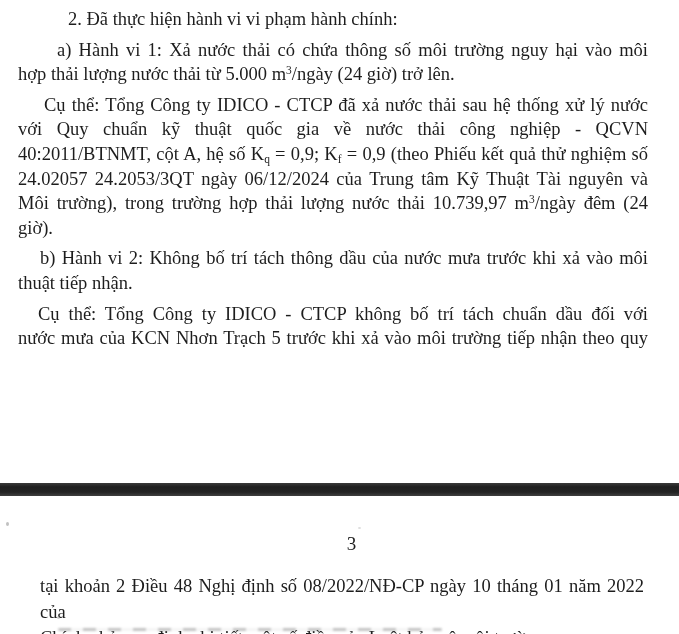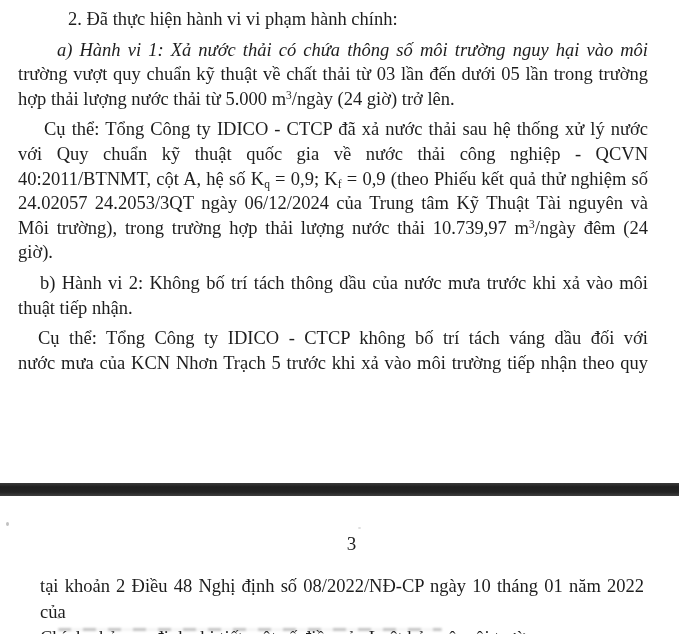--- a/index.html
+++ b/index.html
@@ -23,21 +23,21 @@
     text-align:justify;
     text-justify:inter-word;
     white-space:normal;
   }
   .line.stretch{text-align-last:justify;}
   sup,sub{font-size:0.62em;line-height:0;}
   sup{vertical-align:0.5em;}
   sub{vertical-align:-0.25em;}
   
   .body-text .para:nth-of-type(1) .line:first-child{text-indent:50px;}
-  .body-text .para:nth-of-type(2) .line:first-child{text-indent:39px;font-style:italic;}
+  .body-text .para:nth-of-type(2) .line:first-child{text-indent:39px;}
   .body-text .para:nth-of-type(3) .line:first-child{text-indent:26px;}
   .body-text .para:nth-of-type(4) .line:first-child{text-indent:22px;}
   .body-text .para:nth-of-type(5) .line:first-child{text-indent:20px;}
   
   .separator{
     position:absolute;left:0;top:483px;width:679px;height:13px;
     background:linear-gradient(#3b3b3b,#1f1f1f 30%,#232323 70%,#3f3f3f);
   }
   
   .page-number{
@@ -70,36 +70,35 @@
 <body>
 
 <div class="page" style="background: rgb(255, 255, 255); color: rgb(29, 29, 29);">
 
   <section class="body-text">
       <div class="para">
         <div class="line">2. Đã thực hiện hành vi vi phạm hành chính:</div>
       </div>
       <div class="para">
         <div class="line stretch">a) Hành vi 1: Xả nước thải có chứa thông số môi trường nguy hại vào môi</div>
-        <div class="line stretch">trường vượt quy chuẩn kỹ thuật về chất thải từ 03 lần đến dưới 05 lần trong trường</div>
         <div class="line">hợp thải lượng nước thải từ 5.000 m<sup>3</sup>/ngày (24 giờ) trở lên.</div>
       </div>
       <div class="para">
         <div class="line stretch">Cụ thể: Tổng Công ty IDICO - CTCP đã xả nước thải sau hệ thống xử lý nước</div>
         <div class="line stretch">với Quy chuẩn kỹ thuật quốc gia về nước thải công nghiệp - QCVN</div>
         <div class="line stretch">40:2011/BTNMT, cột A, hệ số K<sub>q</sub> = 0,9; K<sub>f</sub> = 0,9 (theo Phiếu kết quả thử nghiệm số</div>
         <div class="line stretch">24.02057 24.2053/3QT ngày 06/12/2024 của Trung tâm Kỹ Thuật Tài nguyên và</div>
         <div class="line">Môi trường), trong trường hợp thải lượng nước thải 10.739,97 m<sup>3</sup>/ngày đêm (24 giờ).</div>
       </div>
       <div class="para">
         <div class="line stretch">b) Hành vi 2: Không bố trí tách thông dầu của nước mưa trước khi xả vào môi</div>
         <div class="line">thuật tiếp nhận.</div>
       </div>
       <div class="para">
-        <div class="line stretch">Cụ thể: Tổng Công ty IDICO - CTCP không bố trí tách váng dầu đối với</div>
+        <div class="line stretch">Cụ thể: Tổng Công ty IDICO - CTCP không bố trí tách chuẩn dầu đối với</div>
         <div class="line stretch">nước mưa của KCN Nhơn Trạch 5 trước khi xả vào môi trường tiếp nhận theo quy</div>
       </div>
     </section>
 
   <div class="separator"></div>
 
   <div class="page-number">3</div>
 
   <section class="footer-text">
       <div class="para">

